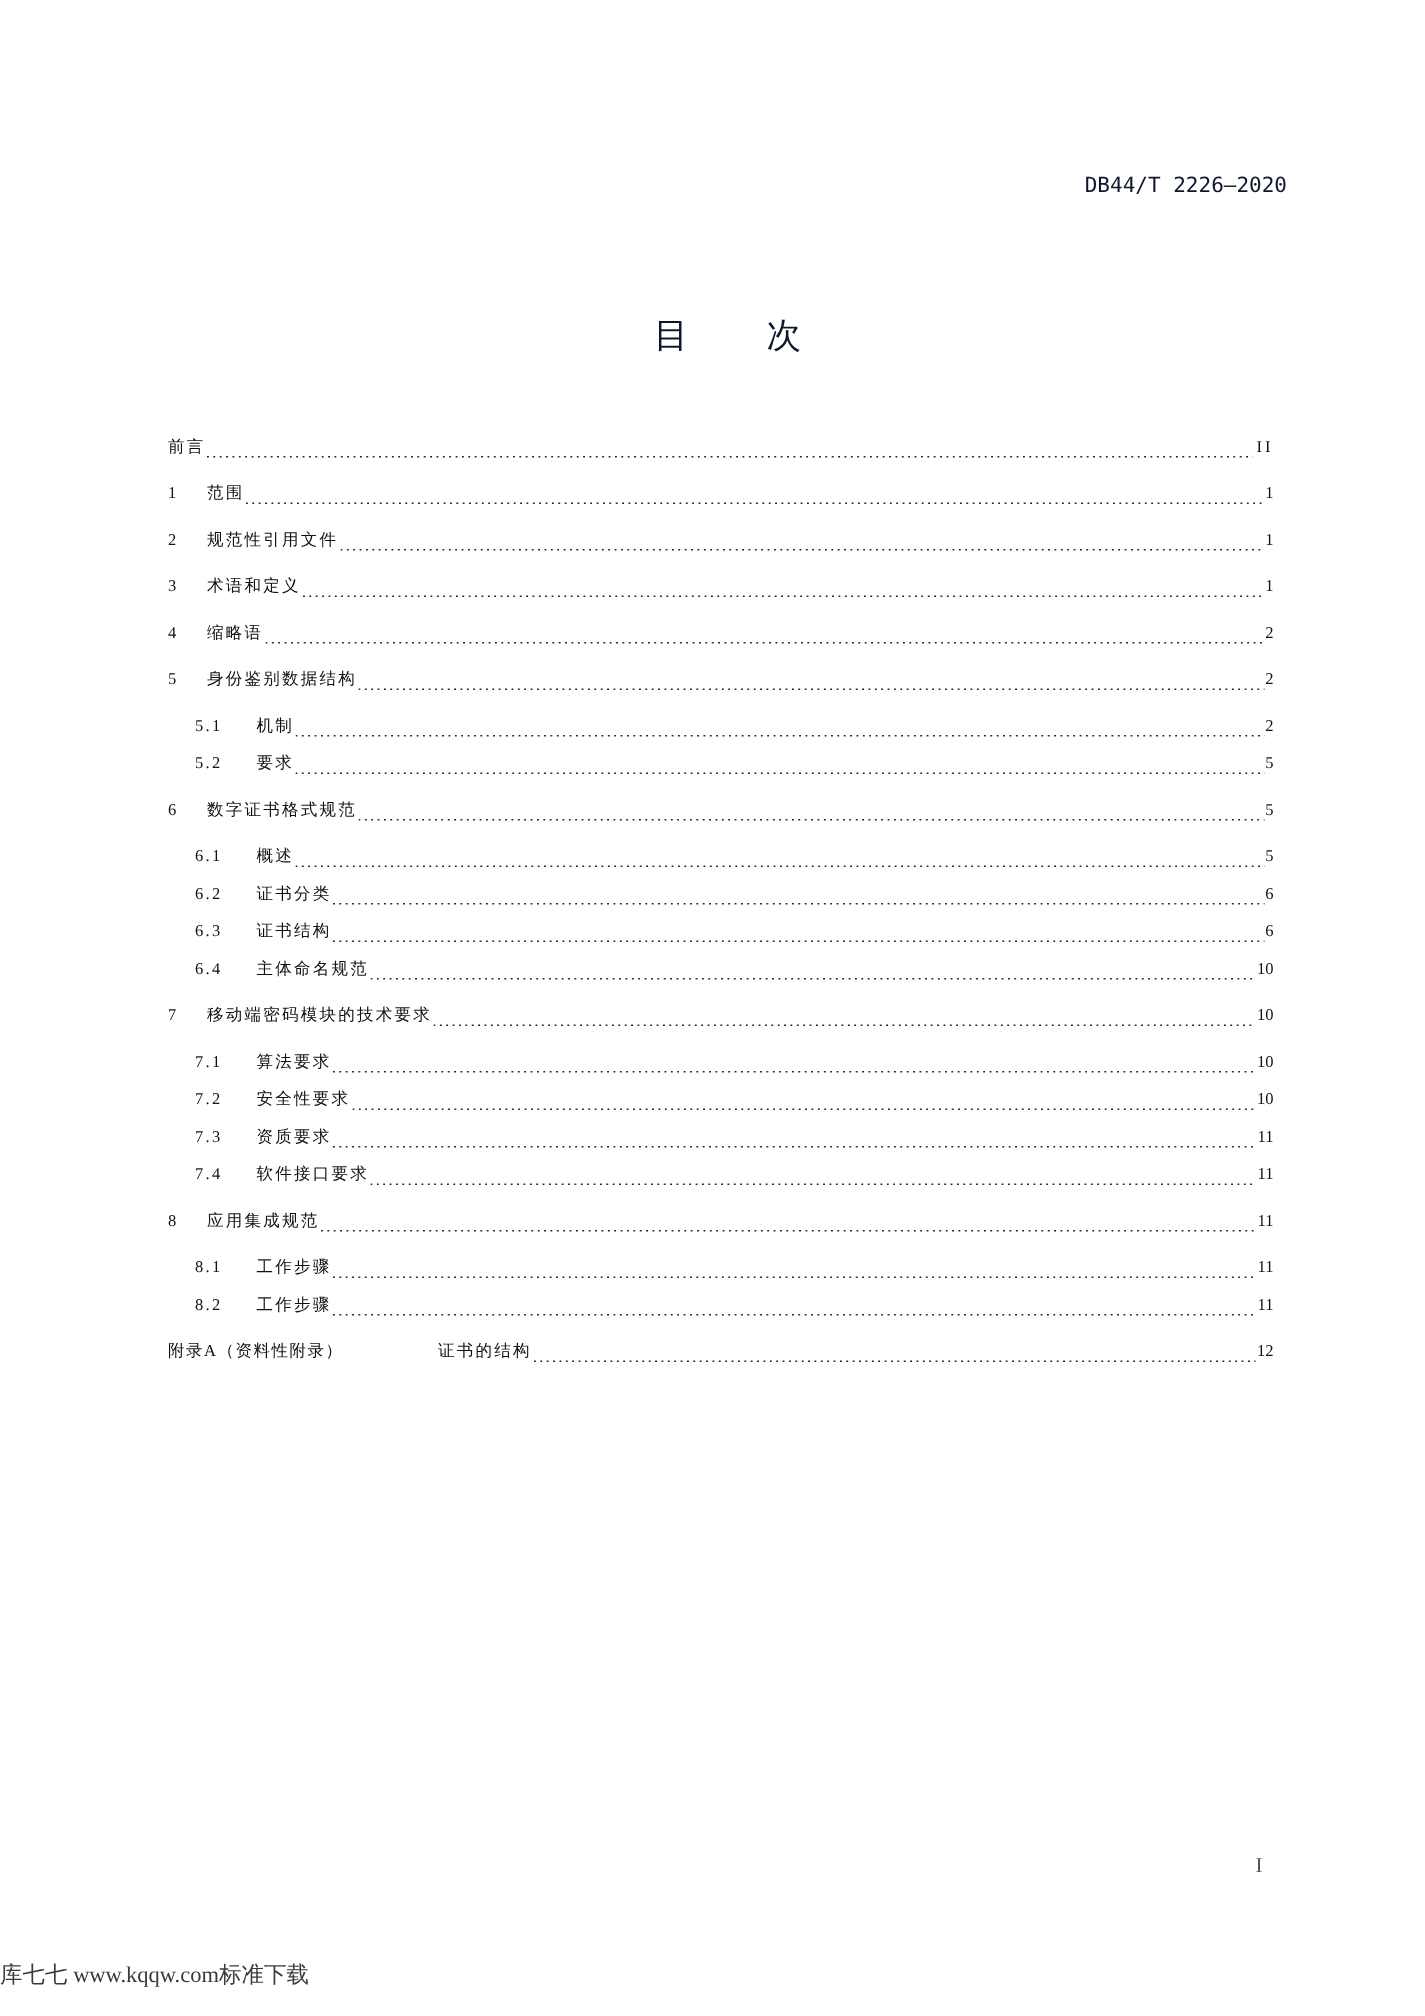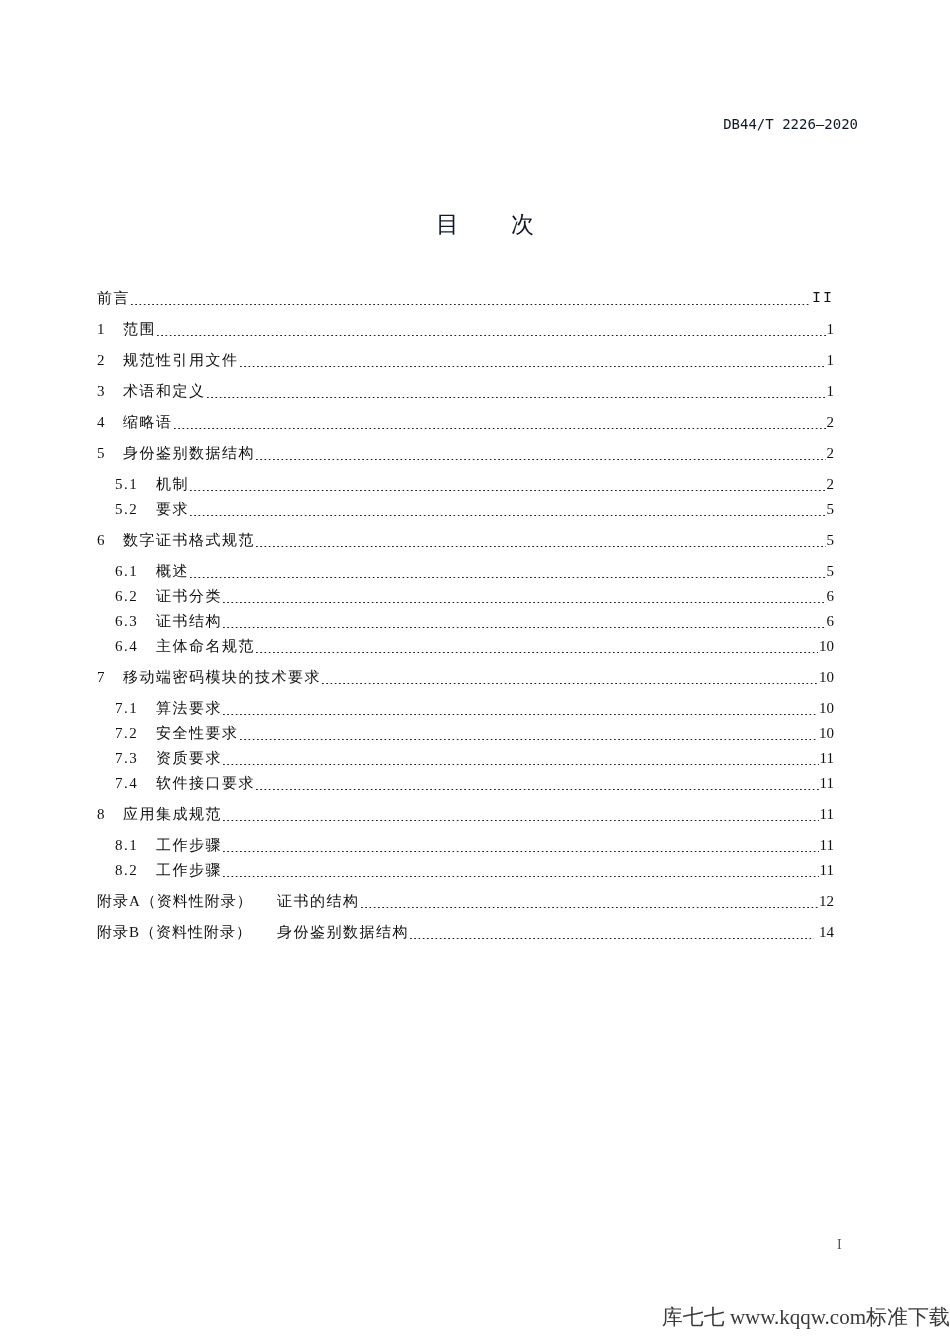--- a/index.html
+++ b/index.html
@@ -14,51 +14,51 @@
       font-size: 14px; line-height: 18px; color: #0f172a;
       white-space: nowrap;
     }
     .doc-title {
       position: absolute; left: 436px; top: 211px;
       font-family: "DejaVu Sans", "Liberation Sans", sans-serif;
       font-size: 23px; line-height: 26px; letter-spacing: 52px;
       color: #0f172a; white-space: nowrap;
     }
     .toc {
-      position: absolute; left: 97px; top: 280px; width: 737px;
-      font-size: 15px;
+      position: absolute; left: 112px; top: 280px; width: 737px;
+      font-size: 11px;
     }
     .row {
       display: flex; height: 25px; line-height: 25px;
       white-space: nowrap;
     }
     .row.l1 { margin-top: 6px; }
     .row.l2 { padding-left: 18px; }
     .row.gap { margin-top: 6px; }
     .num1 { width: 26px; flex: none; }
     .num2 { width: 41px; flex: none; letter-spacing: 1.5px; }
     .numA { width: 180px; flex: none; letter-spacing: 1px; }
     .ttl { flex: none; letter-spacing: 1.5px; }
     .leader {
       flex: 1 1 auto; margin: 0 1px;
       background-image: linear-gradient(to right, #222 1.3px, transparent 1.3px);
       background-size: 4.25px 1.3px;
       background-repeat: repeat-x;
       background-position: 0 18px;
     }
     .pg { flex: none; text-align: right; }
-    .pg.roman { letter-spacing: 2px; padding-left: 2px; font-family: Liberation Mono, monospace; }
+    .pg.roman { letter-spacing: 2px; padding-left: 2px; }
     .pg.spaced { padding-left: 4px; }
     .page-no {
       position: absolute; left: 837px; top: 1236px;
       font-size: 14px; line-height: 18px; color: #555;
     }
     .footer {
       position: absolute; left: 0; right: 0; top: 1306px;
-      text-align: right; font-size: 21px; line-height: 22px; color: #3a3a3a;
+      text-align: left; font-size: 15px; line-height: 22px; color: #3a3a3a;
     }
   </style>
 </head>
 <body>
 
 <div class="std-code">DB44/T 2226—2020</div>
 
 <div class="doc-title">目次</div>
 
 <div class="toc">
@@ -209,24 +209,18 @@
     <span class="pg">11</span>
   </div>
 
   <div class="row l1">
     <span class="numA">附录A（资料性附录）</span>
     <span class="ttl">证书的结构</span>
     <span class="leader"></span>
     <span class="pg">12</span>
   </div>
 
-  <div class="row l1">
-    <span class="numA">附录B（资料性附录）</span>
-    <span class="ttl">身份鉴别数据结构</span>
-    <span class="leader"></span>
-    <span class="pg spaced">14</span>
-  </div>
 
 </div>
 
 <div class="page-no">I</div>
 
 <div class="footer">库七七 www.kqqw.com标准下载</div>
 
 </body></html>

